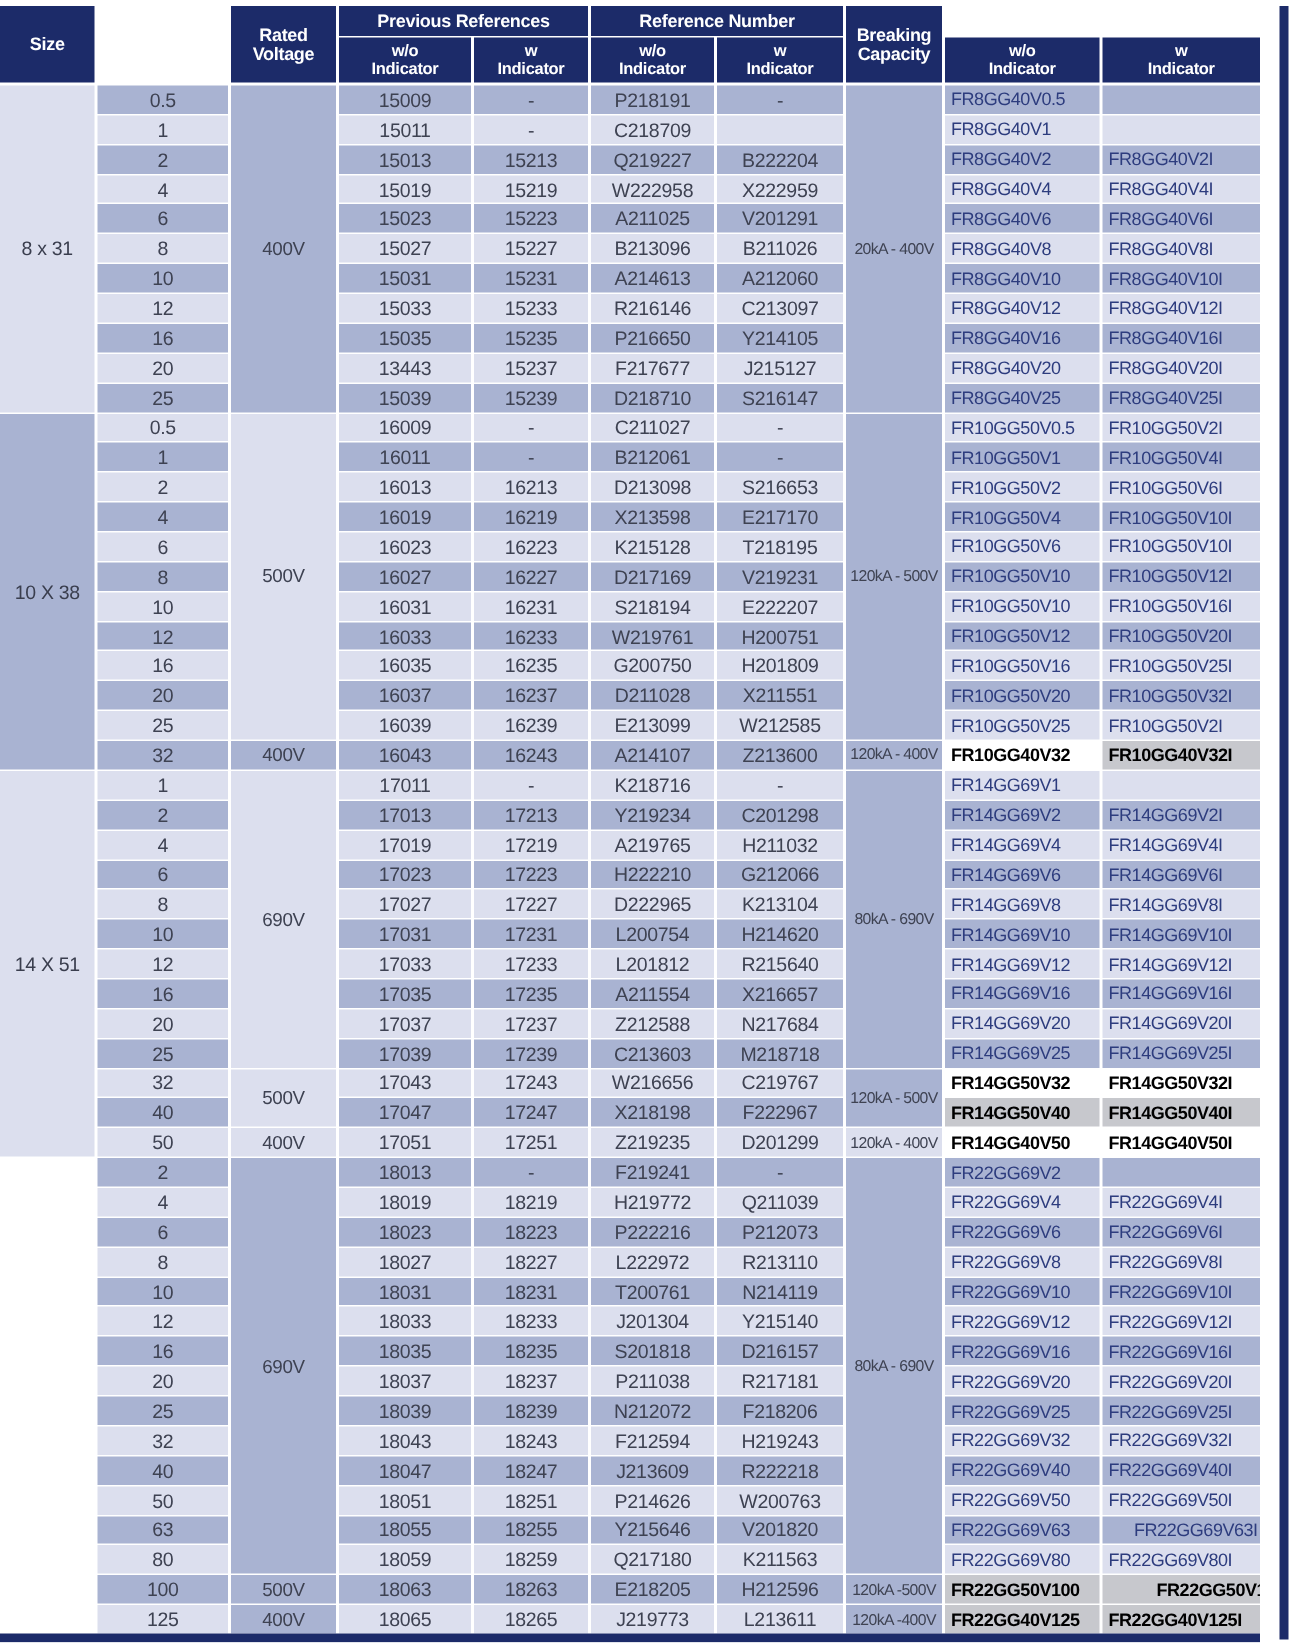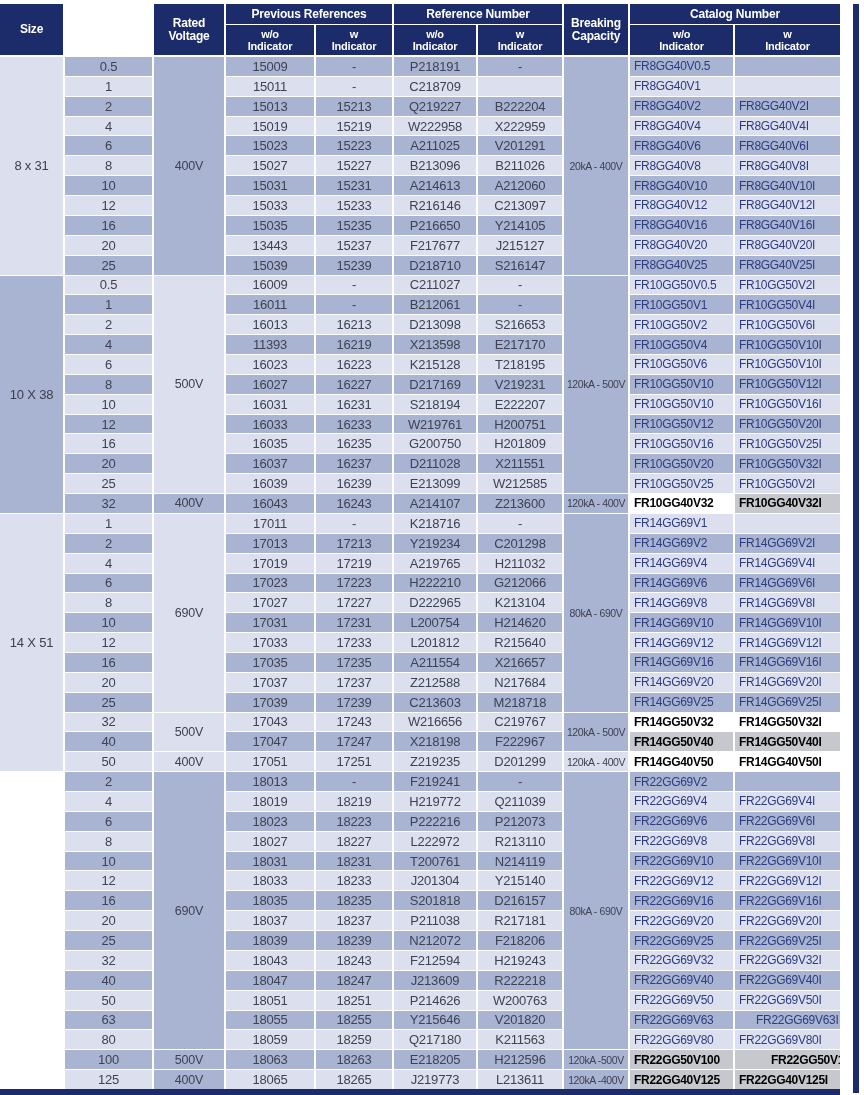--- a/index.html
+++ b/index.html
@@ -58,21 +58,20 @@
 <div class="page">
 
   <div class="thead">
     <div class="hcell tall" style="grid-column:1">Size</div>
     <div class="hcell tall" style="grid-column:3">Rated
 Voltage</div>
     <div class="hcell" style="grid-column:4/6;grid-row:1">Previous References</div>
     <div class="hcell" style="grid-column:6/8;grid-row:1">Reference Number</div>
     <div class="hcell tall" style="grid-column:8">Breaking
 Capacity</div>
-    <div class="hcell" style="grid-column:9/11;grid-row:1">Catalog  Number</div>
     <div class="hcell sub" style="grid-column:4;grid-row:2">w/o
 Indicator</div>
     <div class="hcell sub" style="grid-column:5;grid-row:2">w
 Indicator</div>
     <div class="hcell sub" style="grid-column:6;grid-row:2">w/o
 Indicator</div>
     <div class="hcell sub" style="grid-column:7;grid-row:2">w
 Indicator</div>
     <div class="hcell sub" style="grid-column:9;grid-row:2">w/o
 Indicator</div>
@@ -181,21 +180,21 @@
       <div class="cell cat d" style="grid-area: 13 / 9 / span 1;">FR10GG50V1</div>
       <div class="cell cat d" style="grid-area: 13 / 10 / span 1;">FR10GG50V4I</div>
       <div class="cell l" style="grid-area: 14 / 2 / span 1;">2</div>
       <div class="cell l" style="grid-area: 14 / 4 / span 1;">16013</div>
       <div class="cell l" style="grid-area: 14 / 5 / span 1;">16213</div>
       <div class="cell l" style="grid-area: 14 / 6 / span 1;">D213098</div>
       <div class="cell l" style="grid-area: 14 / 7 / span 1;">S216653</div>
       <div class="cell cat l" style="grid-area: 14 / 9 / span 1;">FR10GG50V2</div>
       <div class="cell cat l" style="grid-area: 14 / 10 / span 1;">FR10GG50V6I</div>
       <div class="cell d" style="grid-area: 15 / 2 / span 1;">4</div>
-      <div class="cell d" style="grid-area: 15 / 4 / span 1;">11393</div>
+      <div class="cell d" style="grid-area: 15 / 4 / span 1;">16019</div>
       <div class="cell d" style="grid-area: 15 / 5 / span 1;">16219</div>
       <div class="cell d" style="grid-area: 15 / 6 / span 1;">X213598</div>
       <div class="cell d" style="grid-area: 15 / 7 / span 1;">E217170</div>
       <div class="cell cat d" style="grid-area: 15 / 9 / span 1;">FR10GG50V4</div>
       <div class="cell cat d" style="grid-area: 15 / 10 / span 1;">FR10GG50V10I</div>
       <div class="cell l" style="grid-area: 16 / 2 / span 1;">6</div>
       <div class="cell l" style="grid-area: 16 / 4 / span 1;">16023</div>
       <div class="cell l" style="grid-area: 16 / 5 / span 1;">16223</div>
       <div class="cell l" style="grid-area: 16 / 6 / span 1;">K215128</div>
       <div class="cell l" style="grid-area: 16 / 7 / span 1;">T218195</div>

